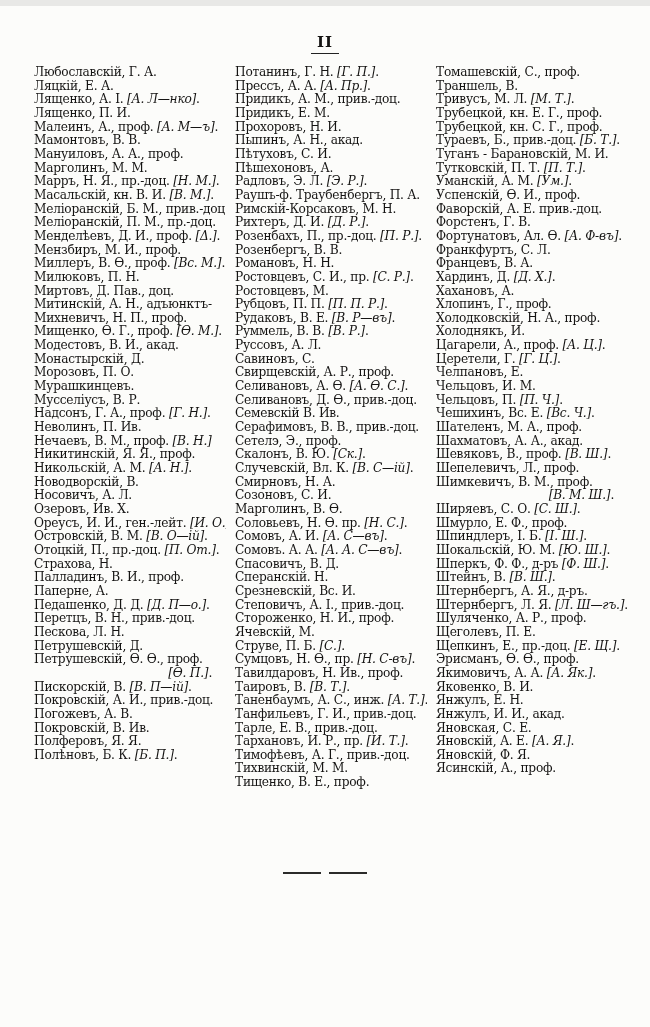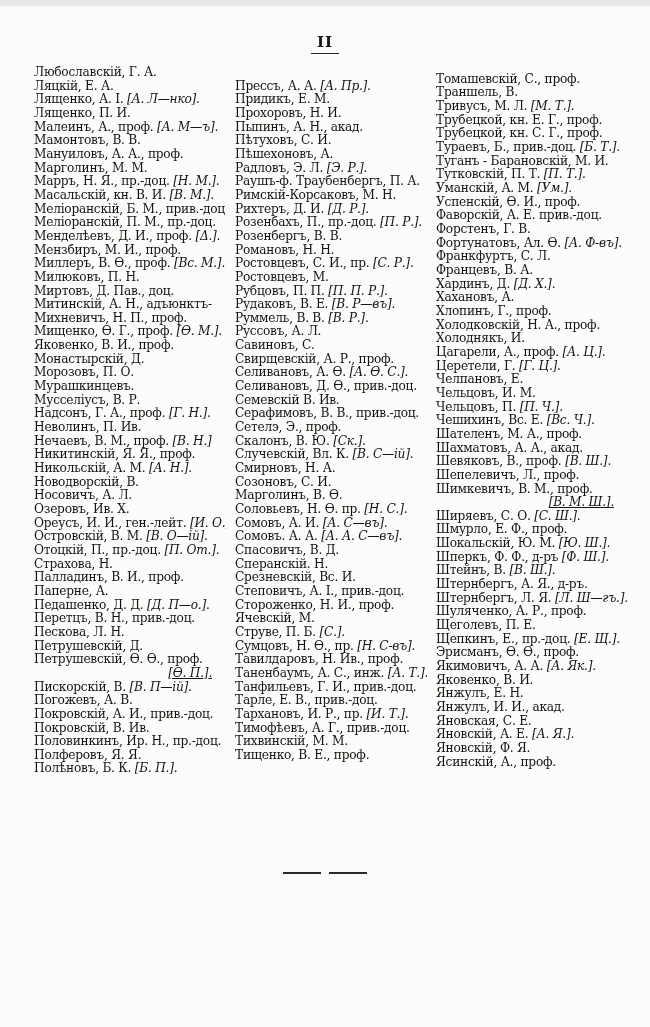--- a/index.html
+++ b/index.html
@@ -31,21 +31,21 @@
     letter-spacing: 1px;
     padding: 0 6px 2px 6px;
     border-bottom: 1.5px solid #222;
   }
   .cols {
     position: absolute;
     top: 60px;
     left: 30px;
     width: 600px;
     display: flex;
-    align-items: center;
+    align-items: flex-start;
   }
   .col {
     width: 196px;
     flex: 0 0 196px;
     font-size: 12.2px;
     line-height: 13.65px;
     letter-spacing: -0.25px;
   }
   .col + .vrule { margin: 0 2px; }
   .vrule {
@@ -55,21 +55,20 @@
     margin: 0 2px;
   }
   .line {
     white-space: nowrap;
     overflow: hidden;
     padding-left: 4px;
   }
   .line.cont {
     text-align: right;
     padding-right: 14px;
-    text-decoration: underline;
   }
   .line i { font-style: italic; }
   .end-mark {
     position: absolute;
     top: 856px;
     left: 0;
     width: 100%;
     text-align: center;
   }
   .end-mark .dash {
@@ -105,21 +104,21 @@
         <div class="line">Меліоранскій, Б. М., прив.-доц.</div>
         <div class="line">Меліоранскій, П. М., пр.-доц.</div>
         <div class="line">Менделѣевъ, Д. И., проф. <i>[Δ.]</i>.</div>
         <div class="line">Мензбиръ, М. И., проф.</div>
         <div class="line">Миллеръ, В. Ѳ., проф. <i>[Вс. М.]</i>.</div>
         <div class="line">Милюковъ, П. Н.</div>
         <div class="line">Миртовъ, Д. Пав., доц.</div>
         <div class="line">Митинскій, А. Н., адъюнктъ-</div>
         <div class="line">Михневичъ, Н. П., проф.</div>
         <div class="line">Мищенко, Ѳ. Г., проф. <i>[Ѳ. М.]</i>.</div>
-        <div class="line">Яковенко, В. И., проф.</div>
+        <div class="line">Модестовъ, В. И., акад.</div>
         <div class="line">Монастырскій, Д.</div>
         <div class="line">Морозовъ, П. О.</div>
         <div class="line">Мурашкинцевъ.</div>
         <div class="line">Мусселіусъ, В. Р.</div>
         <div class="line">Надсонъ, Г. А., проф. <i>[Г. Н.]</i>.</div>
         <div class="line">Неволинъ, П. Ив.</div>
         <div class="line">Нечаевъ, В. М., проф. <i>[В. Н.]</i></div>
         <div class="line">Никитинскій, Я. Я., проф.</div>
         <div class="line">Никольскій, А. М. <i>[А. Н.]</i>.</div>
         <div class="line">Новодворскій, В.</div>
@@ -131,30 +130,31 @@
         <div class="line">Страхова, Н.</div>
         <div class="line">Палладинъ, В. И., проф.</div>
         <div class="line">Паперне, А.</div>
         <div class="line">Педашенко, Д. Д. <i>[Д. П—о.]</i>.</div>
         <div class="line">Перетцъ, В. Н., прив.-доц.</div>
         <div class="line">Пескова, Л. Н.</div>
         <div class="line">Петрушевскій, Д.</div>
         <div class="line">Петрушевскій, Ѳ. Ѳ., проф.</div>
         <div class="line cont"><i>[Ѳ. П.]</i>.</div>
         <div class="line">Пискорскій, В. <i>[В. П—ій]</i>.</div>
+        <div class="line">Покровскій, А. И., прив.-доц.</div>
         <div class="line">Погожевъ, А. В.</div>
-        <div class="line">Покровскій, А. И., прив.-доц.</div>
         <div class="line">Покровскій, В. Ив.</div>
-        <div class="line">Половинкинъ, Ир. Н., пр.-доц.</div>
         <div class="line">Полферовъ, Я. Я.</div>
         <div class="line">Полѣновъ, Б. К. <i>[Б. П.]</i>.</div>
       </div>
     <div class="vrule"></div>
     <div class="col">
+        <div class="line">Потанинъ, Г. Н. <i>[Г. П.]</i>.</div>
         <div class="line">Прессъ, А. А. <i>[А. Пр.]</i>.</div>
+        <div class="line">Придикъ, А. М., прив.-доц.</div>
         <div class="line">Придикъ, Е. М.</div>
         <div class="line">Прохоровъ, Н. И.</div>
         <div class="line">Пыпинъ, А. Н., акад.</div>
         <div class="line">Пѣтуховъ, С. И.</div>
         <div class="line">Пѣшехоновъ, А.</div>
         <div class="line">Радловъ, Э. Л. <i>[Э. Р.]</i>.</div>
         <div class="line">Раушъ-ф. Траубенбергъ, П. А.</div>
         <div class="line">Римскій-Корсаковъ, М. Н.</div>
         <div class="line">Рихтеръ, Д. И. <i>[Д. Р.]</i>.</div>
         <div class="line">Розенбахъ, П., пр.-доц. <i>[П. Р.]</i>.</div>
@@ -183,20 +183,21 @@
         <div class="line">Сомовъ. А. А. <i>[А. А. С—въ]</i>.</div>
         <div class="line">Спасовичъ, В. Д.</div>
         <div class="line">Сперанскій. Н.</div>
         <div class="line">Срезневскій, Вс. И.</div>
         <div class="line">Степовичъ, А. І., прив.-доц.</div>
         <div class="line">Стороженко, Н. И., проф.</div>
         <div class="line">Ячевскій, М.</div>
         <div class="line">Струве, П. Б. <i>[С.]</i>.</div>
         <div class="line">Сумцовъ, Н. Ѳ., пр. <i>[Н. С-въ]</i>.</div>
         <div class="line">Тавилдаровъ, Н. Ив., проф.</div>
+        <div class="line">Таировъ, В. <i>[В. Т.]</i>.</div>
         <div class="line">Таненбаумъ, А. С., инж. <i>[А. Т.]</i>.</div>
         <div class="line">Танфильевъ, Г. И., прив.-доц.</div>
         <div class="line">Тарле, Е. В., прив.-доц.</div>
         <div class="line">Тархановъ, И. Р., пр. <i>[И. Т.]</i>.</div>
         <div class="line">Тимофѣевъ, А. Г., прив.-доц.</div>
         <div class="line">Тихвинскій, М. М.</div>
         <div class="line">Тищенко, В. Е., проф.</div>
       </div>
     <div class="vrule"></div>
     <div class="col">
@@ -227,20 +228,21 @@
         <div class="line">Чельцовъ, П. <i>[П. Ч.]</i>.</div>
         <div class="line">Чешихинъ, Вс. Е. <i>[Вс. Ч.]</i>.</div>
         <div class="line">Шателенъ, М. А., проф.</div>
         <div class="line">Шахматовъ, А. А., акад.</div>
         <div class="line">Шевяковъ, В., проф. <i>[В. Ш.]</i>.</div>
         <div class="line">Шепелевичъ, Л., проф.</div>
         <div class="line">Шимкевичъ, В. М., проф.</div>
         <div class="line cont"><i>[В. М. Ш.]</i>.</div>
         <div class="line">Ширяевъ, С. О. <i>[С. Ш.]</i>.</div>
         <div class="line">Шмурло, Е. Ф., проф.</div>
+        <div class="line">Шпиндлеръ, І. Б. <i>[І. Ш.]</i>.</div>
         <div class="line">Шокальскій, Ю. М. <i>[Ю. Ш.]</i>.</div>
         <div class="line">Шперкъ, Ф. Ф., д-ръ <i>[Ф. Ш.]</i>.</div>
         <div class="line">Штейнъ, В. <i>[В. Ш.]</i>.</div>
         <div class="line">Штернбергъ, А. Я., д-ръ.</div>
         <div class="line">Штернбергъ, Л. Я. <i>[Л. Ш—гъ.]</i>.</div>
         <div class="line">Шуляченко, А. Р., проф.</div>
         <div class="line">Щеголевъ, П. Е.</div>
         <div class="line">Щепкинъ, Е., пр.-доц. <i>[Е. Щ.]</i>.</div>
         <div class="line">Эрисманъ, Ѳ. Ѳ., проф.</div>
         <div class="line">Якимовичъ, А. А. <i>[А. Як.]</i>.</div>

